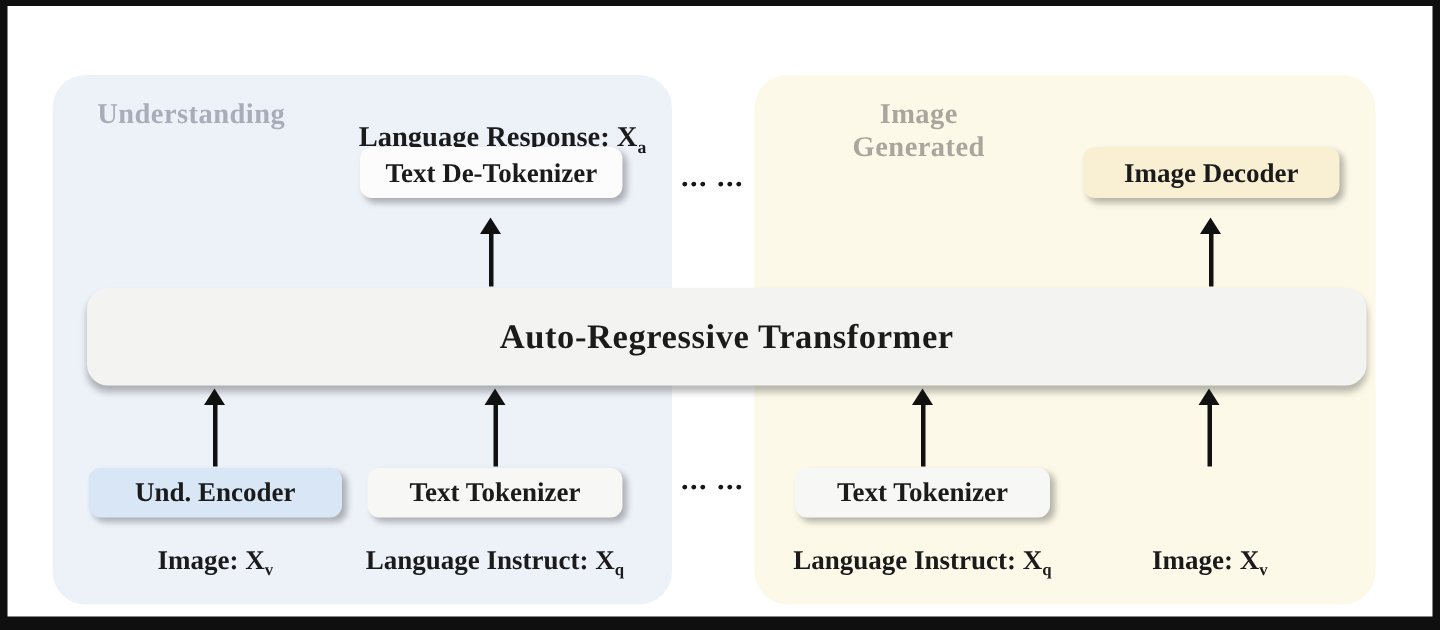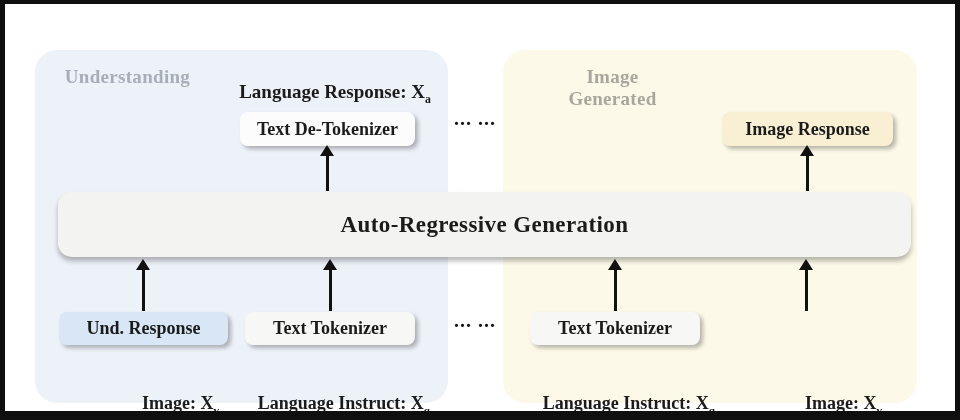--- a/index.html
+++ b/index.html
@@ -24,30 +24,30 @@
     text-align:center;letter-spacing:.3px;
   }
   .section-label.und{left:60px;width:135px;color:var(--section-label-understanding,#a7adb9);}
   .section-label.gen{left:540px;width:145px;color:var(--section-label-generation,#a9a79d);}
 
   .io-label{
     position:absolute;font-size:19px;font-weight:700;color:var(--box-text-dark,#1b1b1b);
     text-align:center;white-space:nowrap;margin-top:17px;
   }
   .io-label.top{top:64px;}
-  .io-label.bottom{top:376px;font-size:18px;text-align:right;}
+  .io-label.bottom{top:346px;font-size:18px;}
   sub{font-size:.62em;font-weight:700;}
 
   .node{
     position:absolute;border-radius:8px;text-align:center;
     font-size:18px;font-weight:700;color:var(--box-text-dark,#1b1b1b);
     box-shadow:3px 3px 4px rgba(0,0,0,.28);
     line-height:34px;height:34px;white-space:nowrap;
   }
-  .node.top-row{top:112px;}
+  .node.top-row{top:98px;}
   .node.bottom-row{top:312px;height:33px;line-height:33px;}
   .n-detok{left:240px;width:175px;background:var(--box-text-detokenizer,#fcfcfc);}
   .n-imgdec{left:722px;width:171px;background:var(--box-image-decoder,#f9f0d3);}
   .n-undenc{left:59px;width:169px;background:var(--box-und-encoder,#d8e6f6);}
   .n-tok-und{left:245px;width:170px;background:var(--box-text-tokenizer,#f7f7f5);}
   .n-tok-gen{left:530px;width:170px;background:var(--box-text-tokenizer,#f7f7f5);}
   .n-genenc{left:721px;width:171px;background:var(--box-gen-encoder,#f6edd1);}
 
   .transformer{
     position:absolute;left:58px;top:192px;width:853px;height:65px;
@@ -82,26 +82,26 @@
   <div class="panel panel-gen"></div>
 
   <div class="section-label und">Understanding</div>
   <div class="section-label gen">Image Generated</div>
 
   <div class="io-label top" style="left:235px;width:200px;">
     <span>Language Response: X</span><sub>a</sub>
   </div>
 
   <div class="node top-row n-detok">Text De-Tokenizer</div>
-  <div class="node top-row n-imgdec">Image Response</div>
+  <div class="node top-row n-imgdec">Image Decoder</div>
 
   <div class="dots top">∙∙∙ ∙∙∙</div>
   <div class="dots bottom">∙∙∙ ∙∙∙</div>
 
-  <div class="transformer">Auto-Regressive Generation</div>
+  <div class="transformer">Auto-Regressive Transformer</div>
 
   <div class="arrow" style="left:320px;top:145px;">
     <div class="head"></div>
     <div class="line" style="height:37px;"></div>
   </div>
   <div class="arrow" style="left:800px;top:145px;">
     <div class="head"></div>
     <div class="line" style="height:37px;"></div>
   </div>
 
@@ -115,21 +115,21 @@
   </div>
   <div class="arrow" style="left:608px;top:259px;">
     <div class="head"></div>
     <div class="line" style="height:43px;"></div>
   </div>
   <div class="arrow" style="left:799px;top:259px;">
     <div class="head"></div>
     <div class="line" style="height:43px;"></div>
   </div>
 
-  <div class="node bottom-row n-undenc">Und. Response</div>
+  <div class="node bottom-row n-undenc">Und. Encoder</div>
   <div class="node bottom-row n-tok-und">Text Tokenizer</div>
   <div class="node bottom-row n-tok-gen">Text Tokenizer</div>
 
   <div class="io-label bottom" style="left:68px;width:151px;">
     <span>Image: X</span><sub>v</sub>
   </div>
   <div class="io-label bottom" style="left:230px;width:200px;">
     <span>Language Instruct: X</span><sub>q</sub>
   </div>
   <div class="io-label bottom" style="left:515px;width:200px;">

